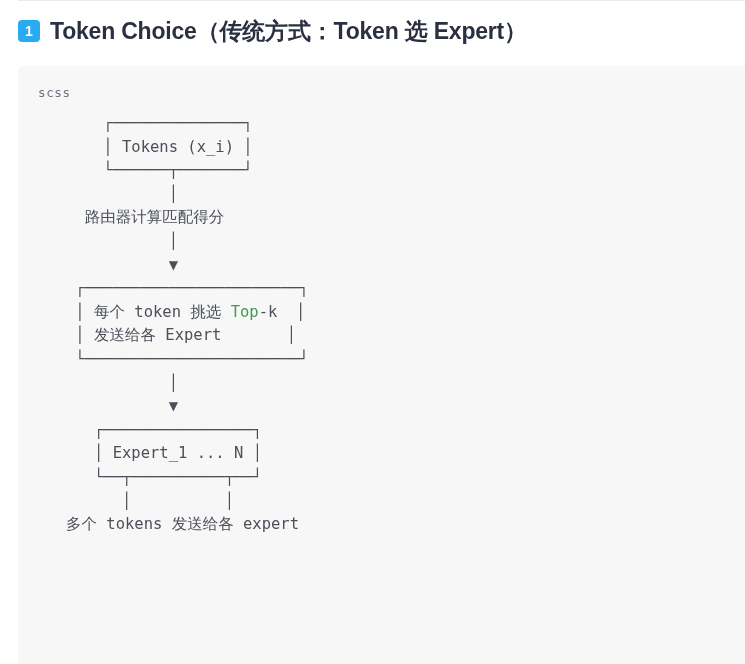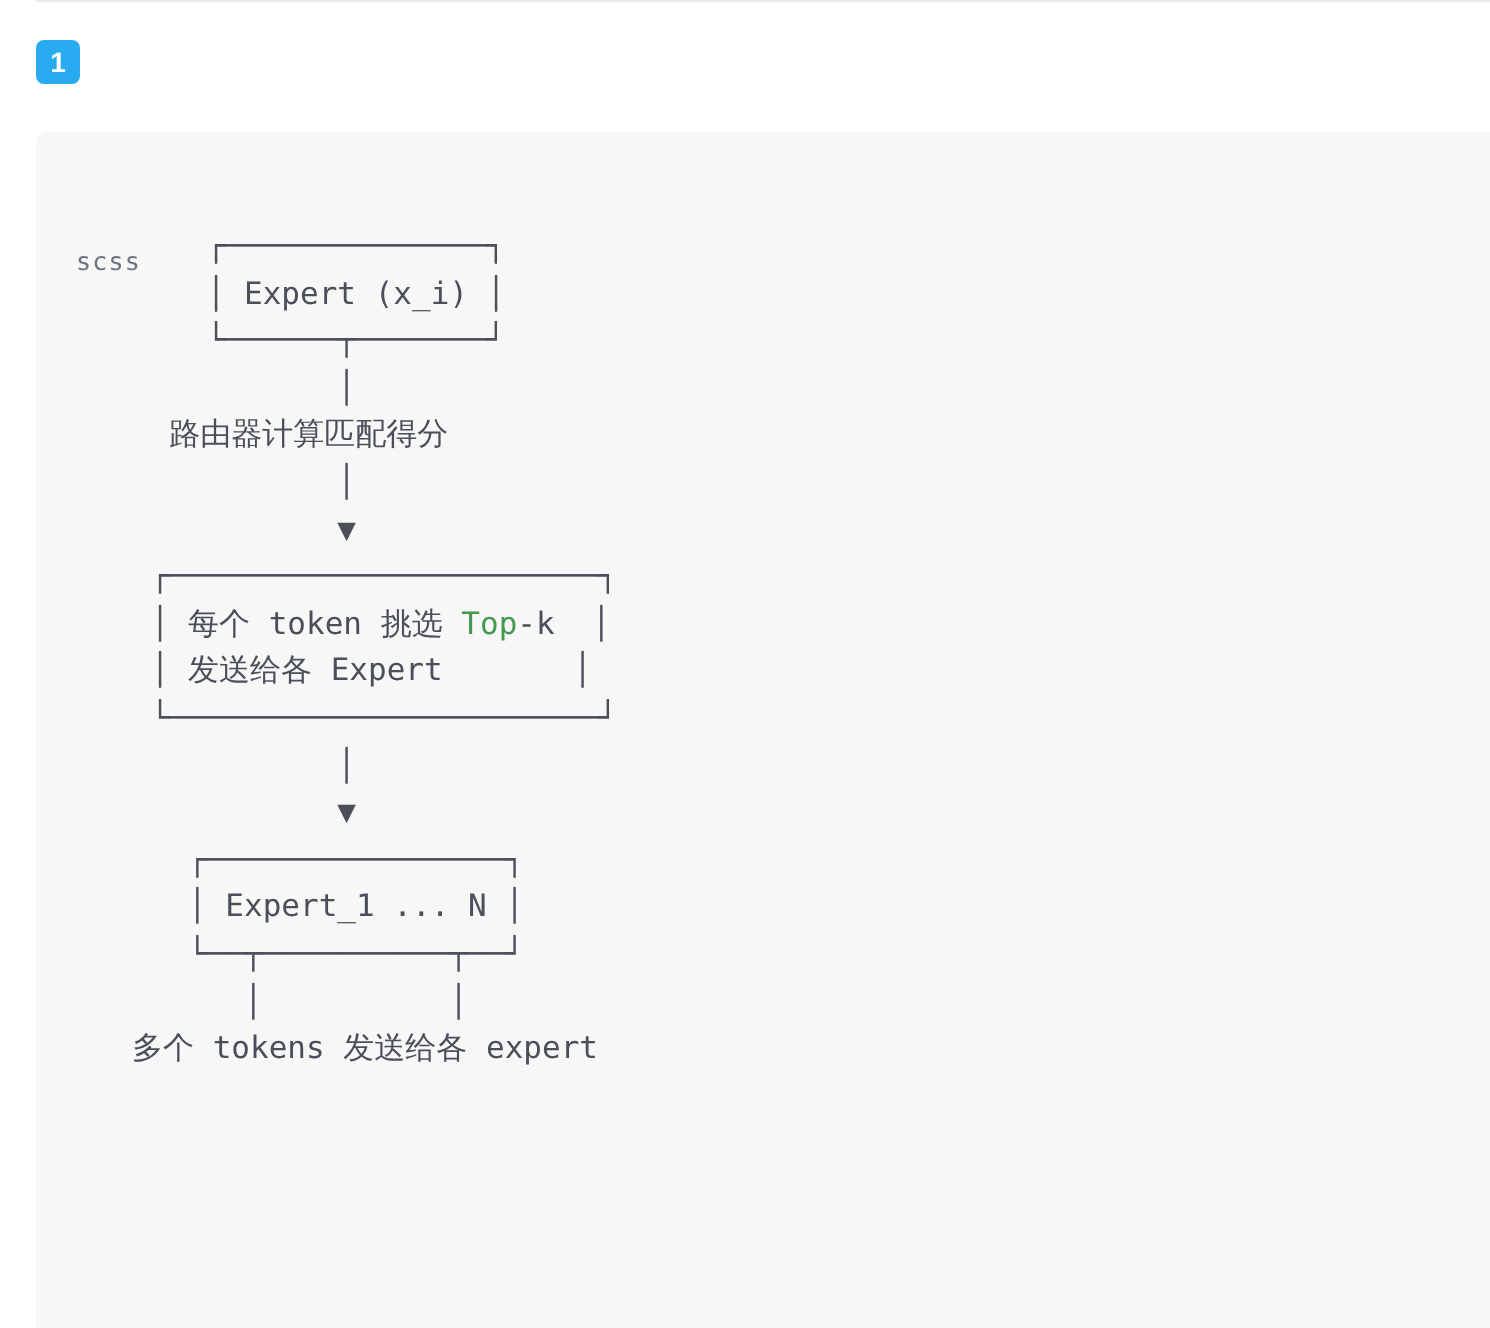--- a/index.html
+++ b/index.html
@@ -70,21 +70,20 @@
     overflow: hidden;
   }
   .code-lang {
     position: absolute;
     left: 20px;
     top: 19px;
     font-family: "DejaVu Sans Mono", "Liberation Mono", monospace;
     font-size: 12.5px;
     color: #6b7280;
     letter-spacing: 0.6px;
-    margin-top: 38px;
   }
   .ascii-art {
     position: absolute;
     left: 20px;
     top: 46px;
     margin: 0;
     font-family: "DejaVu Sans Mono", "Liberation Mono", monospace;
     font-size: 15.5px;
     line-height: 23.6px;
     color: #4b5058;
@@ -95,27 +94,28 @@
 </style>
 </head>
 <body>
 
 <div id="page">
 
   <div class="top-divider"></div>
 
   <div class="section-heading">
     <div class="num-badge">1</div>
+    <div class="heading-text">Token Choice（传统方式：Token 选 Expert）</div>
   </div>
 
   <div class="code-block">
     <div class="code-lang">scss</div>
 
     <pre class="ascii-art"><span>       <span>┌──────────────┐</span>
-       <span>│ <span>Expert (x_i)</span> │</span>
+       <span>│ <span>Tokens (x_i)</span> │</span>
        <span>└──────┬───────┘</span>
               <span>│</span>
      <span>路由器计算匹配得分</span>
               <span>│</span>
               <span>▼</span>
     <span>┌───────────────────────┐</span>
     <span>│ 每个 token 挑选 <span class="kw-green">Top</span>-k  │</span>
     <span>│ 发送给各 Expert       │</span>
     <span>└───────────────────────┘</span>
               <span>│</span>

